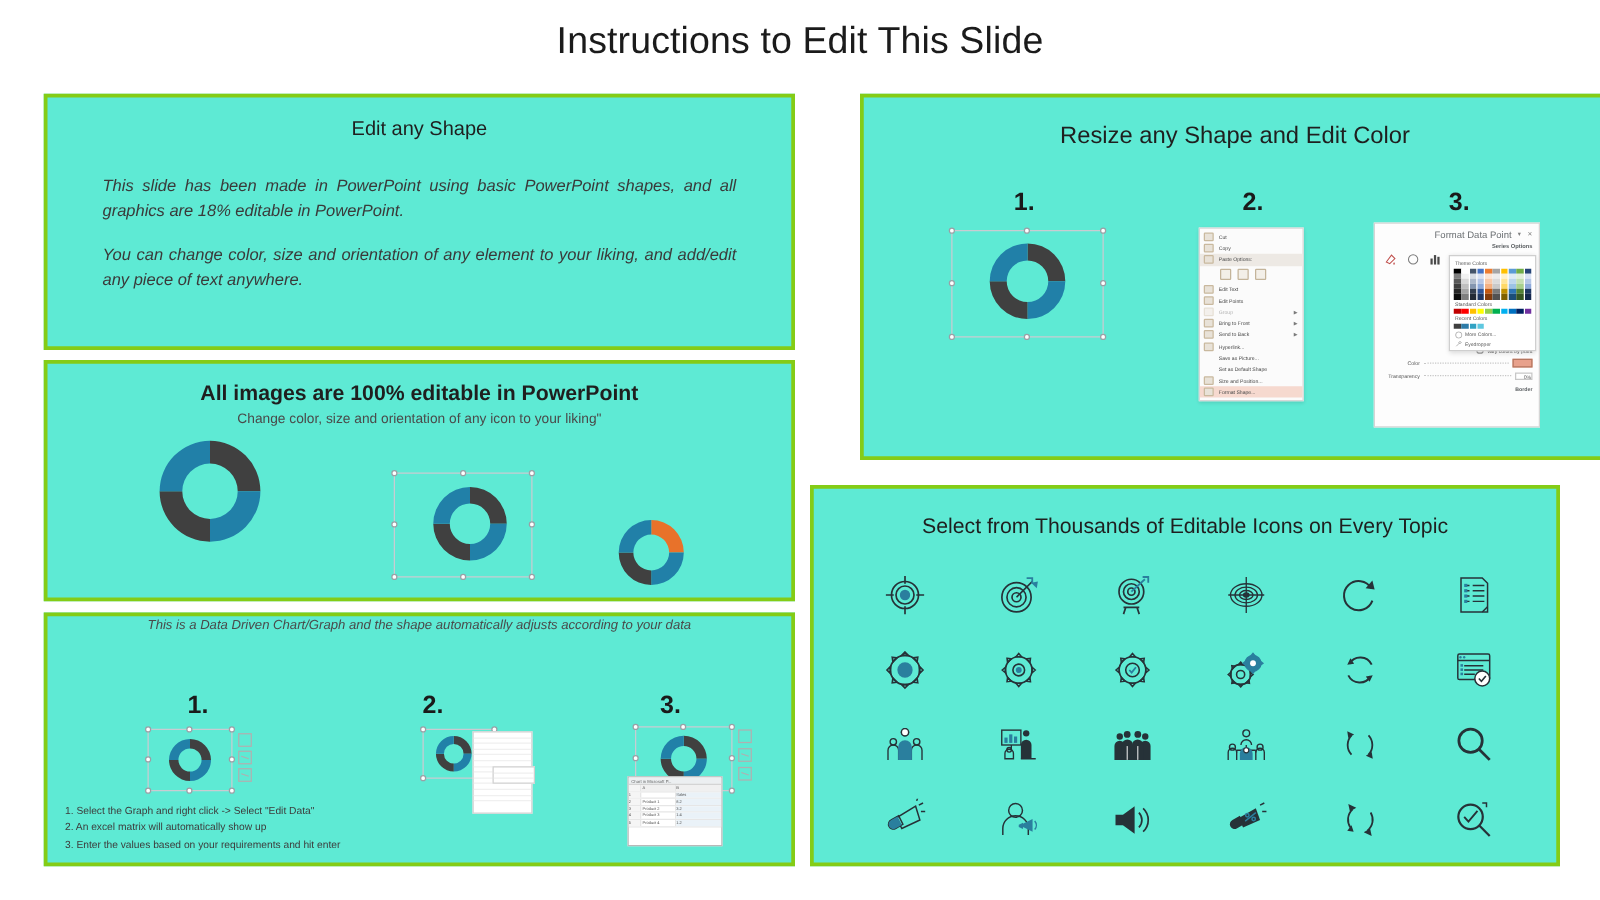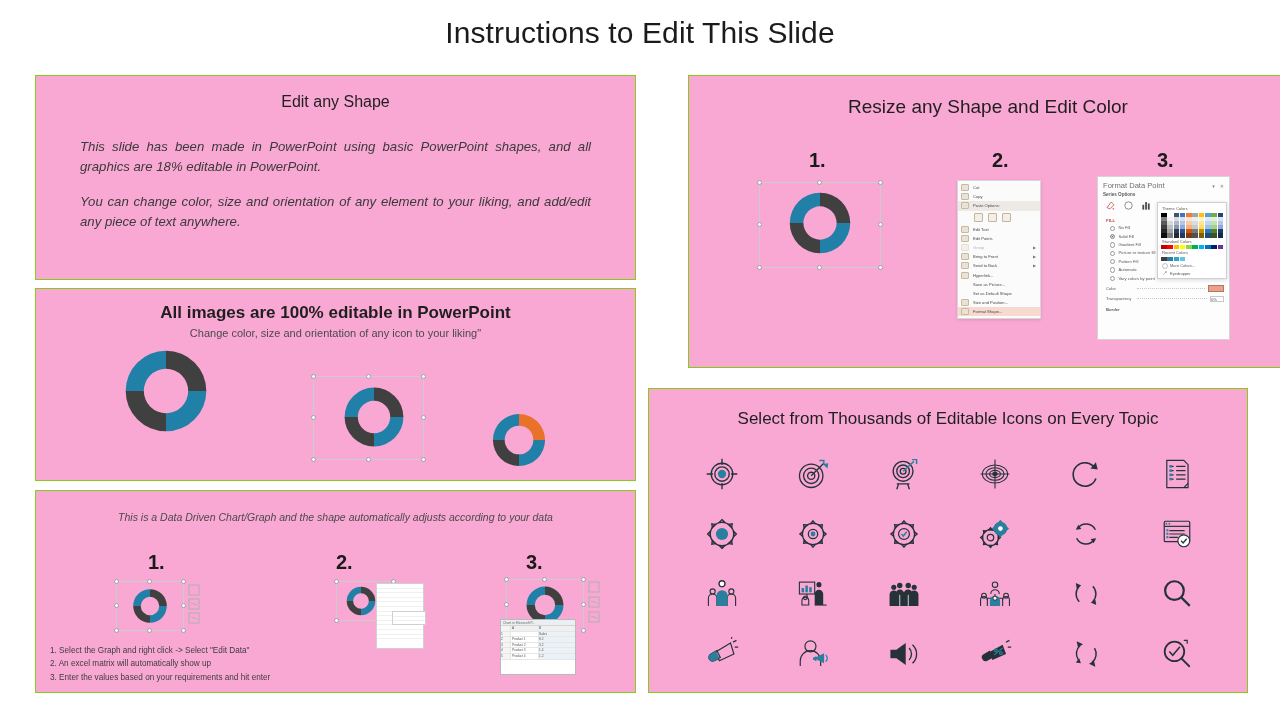--- a/index.html
+++ b/index.html
@@ -15,43 +15,43 @@
   .slide-title {
     position: absolute; top: 16px; left: 0; width: 1280px;
     text-align: center;
     font-size: 30px; font-weight: 400; color: #1b1b1b;
     letter-spacing: .1px;
   }
 
   
   .panel {
     position: absolute;
-    border: 1px solid #84cc16;
-    background: #f9a8d4;
+    border: 3px solid #84cc16;
+    background: #5eead4;
   }
   #panel-edit-shape   { left: 35px;  top: 75px;  width: 601px; height: 205px; }
   #panel-images       { left: 35px;  top: 288px; width: 601px; height: 193px; }
   #panel-excel        { left: 35px;  top: 490px; width: 601px; height: 203px; }
   #panel-resize       { left: 688px; top: 75px;  width: 600px; height: 293px; }
   #panel-icons        { left: 648px; top: 388px; width: 600px; height: 305px; }
 
   .p-title {
     text-align: center; color: #1f1f1f; font-weight: 400;
   }
   #panel-edit-shape .p-title { font-size: 16px; margin-top: 17px; }
   #panel-resize    .p-title { font-size: 19px; margin-top: 20px; }
   #panel-images    .p-title { font-size: 17px; font-weight: 700; margin-top: 14px; }
   #panel-excel     .p-title { font-size: 17px; margin-top: 14px; }
   #panel-icons     .p-title { font-size: 17px; font-weight: 400; margin-top: 20px; }
 
   .p-sub {
     text-align: center; color: #4a4a4a; font-size: 11px; margin-top: 4px;
   }
   #panel-icons .p-sub { font-style: italic; font-size: 11.5px; color: #3f3f3f; margin-top: 5px;}
-  #panel-excel .p-sub { font-style: italic; font-size: 10.5px; color: #4a4a4a; margin-top: 20px;}
+  #panel-excel .p-sub { font-style: italic; font-size: 10.5px; color: #4a4a4a; margin-top: 1px;}
 
   
   .body-copy {
     margin: 26px 44px 0 44px;
     font-style: italic; font-size: 13.2px; line-height: 1.55;
     color: #3a3a3a; text-align: justify;
   }
   .body-copy + .body-copy { margin-top: 14px; }
 
   
@@ -96,21 +96,21 @@
   .ctxmenu .mi.dis .ic { opacity:.4; }
   .ctxmenu .paste-row { display:flex; gap:5px; padding: 2px 0 3px 16px; }
   .ctxmenu .paste-row i {
     display:block; width: 9px; height: 9px; background:#f3efe8;
     border:.4px solid #c4b49a; border-radius:1px;
   }
 
   
   .fdp {
     position: absolute; background: #fdfdfd; border: 1px solid #d5d5d5;
-    font-size: 4.2px; color: #595959;
+    font-size: 4.2px; color: #595959; text-align: right;
   }
   .fdp .hdr { display:flex; align-items:center; padding: 4px 5px 2px 5px; }
   .fdp .hdr .t { font-size: 7.6px; color: #6b6f72; flex:1; }
   .fdp .hdr .x { font-size: 5px; color:#808080; margin-left:5px;}
   .fdp .so { padding: 0 5px; font-size: 4.6px; font-weight:700; color:#5a5e61; }
   .fdp .tabs { display:flex; gap:7px; padding: 3px 7px 3px 7px; align-items:center;}
   .fdp .tabs span { display:inline-block; }
   .fdp .fill-h { padding: 3px 5px 1px 8px; color:#c0504d; font-size:4.4px; font-weight:700;}
   .fdp .opt { padding: 1.4px 5px 1.4px 12px; }
   .fdp .opt:before {

